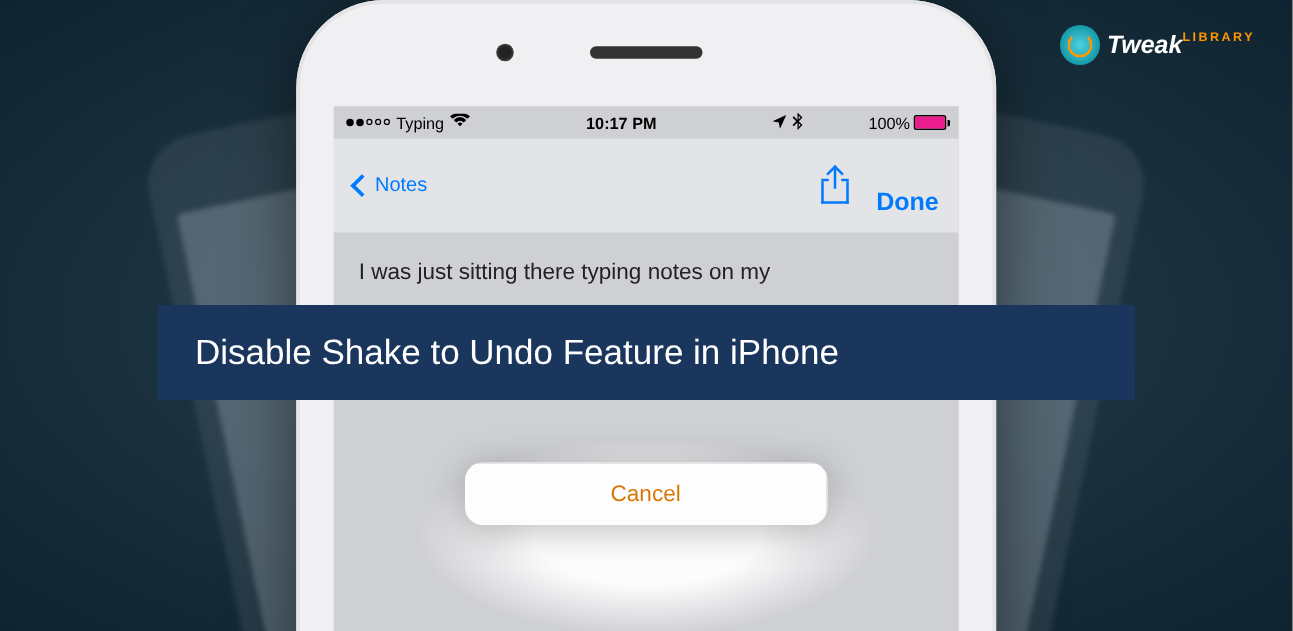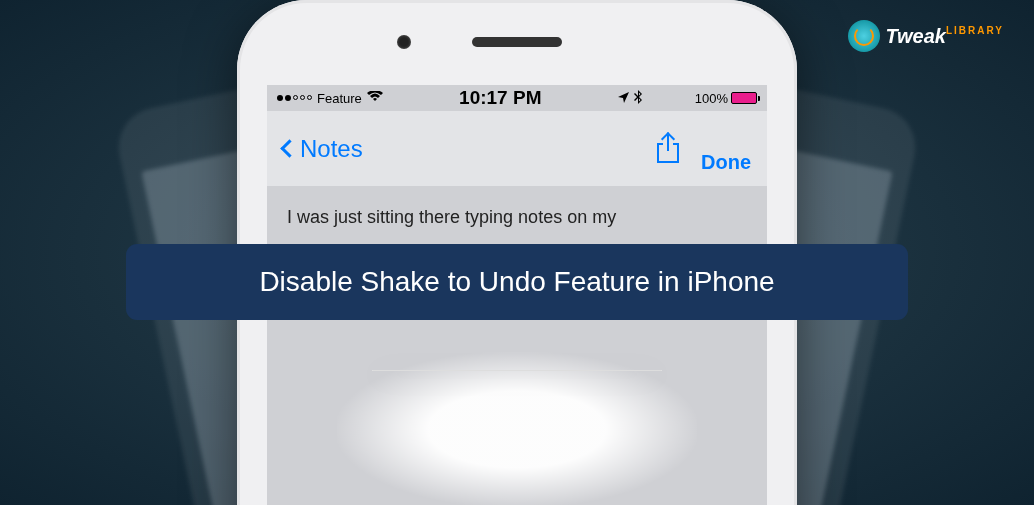--- a/index.html
+++ b/index.html
@@ -105,21 +105,21 @@
       padding: 4px 10px;
       font-size: 14px;
       color: #000;
       height: 26px;
     }
     .status-left, .status-right { display: flex; align-items: center; gap: 5px; }
     .signal-dots { display: flex; gap: 2px; }
     .dot { width: 6px; height: 6px; border-radius: 50%; background: #000; }
     .dot.empty { background: transparent; border: 1px solid #000; width: 5px; height: 5px; }
     .carrier { font-size: 13px; }
-    .time { font-weight: 600; font-size: 19px; }
+    .time { font-weight: 600; font-size: 13px; }
     .wifi, .bt, .loc { font-size: 13px; }
     .battery { display: flex; align-items: center; gap: 3px; }
     .battery-pct { font-size: 13px; margin-left: 48px; }
     .battery-body {
       width: 26px; height: 12px;
       border: 1px solid #000;
       border-radius: 2px;
       position: relative;
       background: linear-gradient(to right, #e91e8c 100%, transparent 100%);
     }
@@ -132,21 +132,21 @@
       border-radius: 0 1px 1px 0;
     }
     
     .nav-bar {
       display: flex;
       justify-content: space-between;
       align-items: center;
       padding: 12px 16px;
       background: rgba(248,248,250,0.5);
     }
-    .back-btn { display: flex; align-items: center; gap: 4px; color: #007aff; font-size: 24px; }
+    .back-btn { display: flex; align-items: center; gap: 4px; color: #007aff; font-size: 16px; }
     .chevron-left {
       width: 13px; height: 13px;
       border-left: 3px solid #007aff;
       border-bottom: 3px solid #007aff;
       transform: rotate(45deg);
     }
     .nav-right { display: flex; align-items: center; gap: 22px; }
     .share-icon {
       width: 22px; height: 28px;
       position: relative;
@@ -192,23 +192,22 @@
       line-height: 1.5;
     }
     
     .title-banner {
       position: absolute;
       top: 244px;
       left: 126px;
       right: 126px;
       background: #1a365d;
       padding: 22px 30px;
-      text-align: center;
+      text-align: left;
       z-index: 20;
-      border-radius: 11px;
     }
     .title-banner-text {
       color: #fff;
       font-size: 28px;
       font-weight: 400;
     }
     
     .dialog-glow {
       position: absolute;
       top: 352px;
@@ -278,21 +277,21 @@
 
     <div class="status-bar">
       <div class="status-left">
         <div class="signal-dots">
           <span class="dot"></span>
             <span class="dot"></span>
             <span class="dot empty"></span>
             <span class="dot empty"></span>
             <span class="dot empty"></span>
         </div>
-        <span class="carrier">Feature</span>
+        <span class="carrier">Typing</span>
         <span class="wifi">
           <svg width="16" height="12" viewBox="0 0 16 12">
               <path d="M8 10 L6 8 Q8 6 10 8 Z M3 5 Q8 0 13 5 L11 7 Q8 4 5 7 Z M0 2 Q8 -4 16 2 L14 4 Q8 -1 2 4 Z" fill="#000"></path>
             </svg>
         </span>
       </div>
       <span class="time">10:17 PM</span>
       <div class="status-right">
         <span class="loc">
           <svg width="11" height="11" viewBox="0 0 11 11">
@@ -331,14 +330,15 @@
 </div>
 
 <div class="title-banner">
   <div class="title-banner-text">Disable Shake to Undo Feature in iPhone</div>
 </div>
 
 <div class="dialog-glow"></div>
 
 <div class="dialog">
   <div class="dialog-buttons">
+    <div class="dialog-btn">Cancel</div>
   </div>
 </div>
 
 </body></html>

